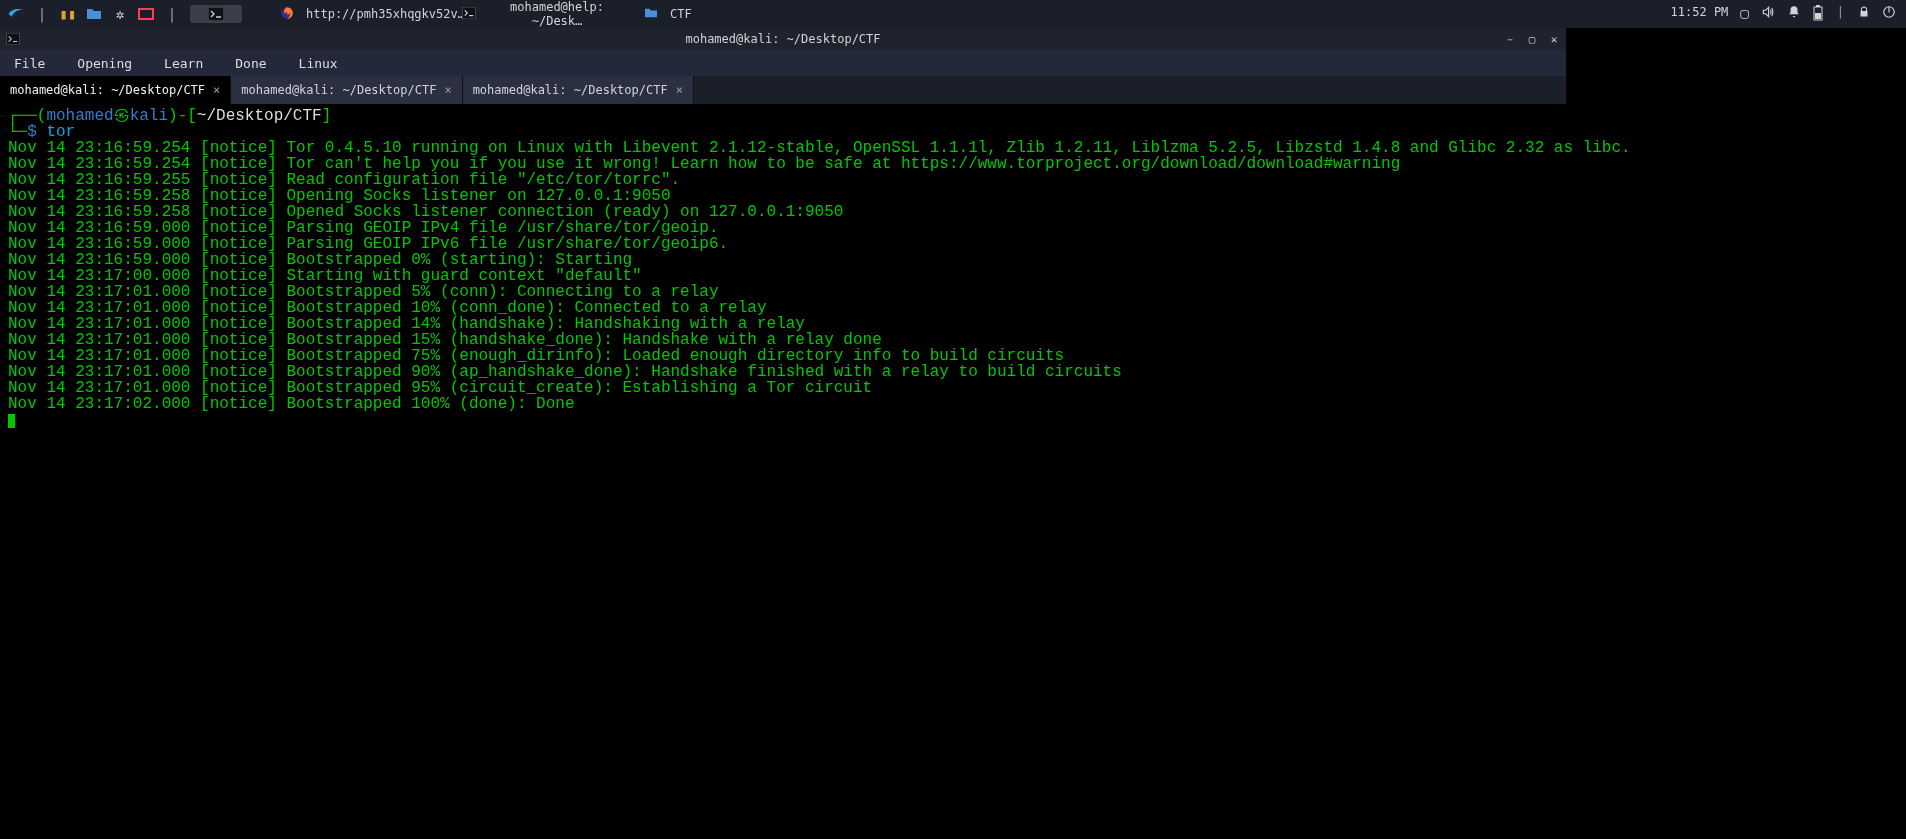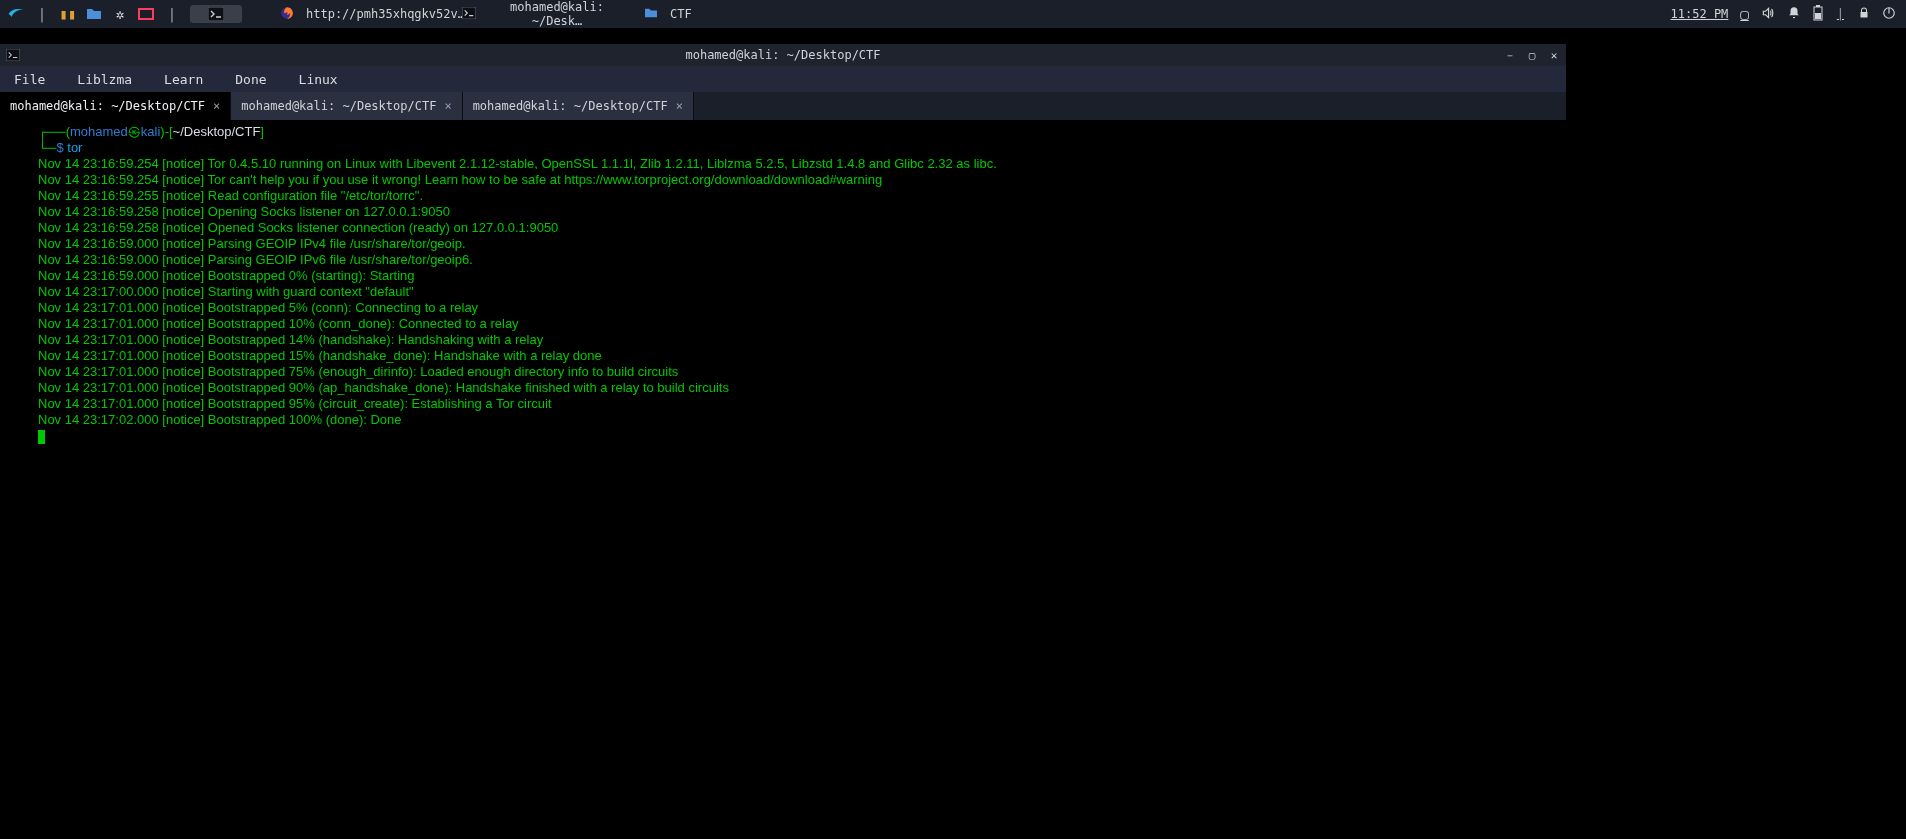--- a/index.html
+++ b/index.html
@@ -50,28 +50,28 @@
   max-width: 180px;
   font-size: 12px;
   color:#d0d4d8;
   text-align:center;
 }
 .task-btn .ticon { font-size:13px; }
 .ff { color:#ff7b29; }
 .tbl { color:#d0d4d8; }
 .fld { color:#4a8fd8; }
 
-.top-panel .tp-right { margin-left:auto; display:flex; align-items:center; gap:12px; padding-right:6px;text-decoration:underline; }
+.top-panel .tp-right { margin-left:auto; display:flex; gap:12px; padding-right:6px; }
 .top-panel .tp-right .ri { font-size:14px; }
 .clock { font-size:12px; }
 
 
 .window {
   position:absolute;
-  left:0; top:44px;
+  left:0; top:28px;
   width: 1566px;
   height: 680px;
   background:#000;
 }
 .titlebar {
   height: 22px;
   background:#1e232e;
   display:flex; align-items:center;
   color:#cfd3d9;
   font-size:12px;
@@ -113,26 +113,25 @@
   background:#2a3040;
   color:#cfd3d9;
   font-size:12px;
 }
 .ttab.active { background:#000; color:#eef1f5; }
 .ttab .tx { font-size:12px; color:#9aa0aa; }
 
 .term-body {
   background:#000;
   padding: 4px 8px 8px 8px;
-  font-family: Liberation Sans, sans-serif;
-  font-size: 13px;
+  font-family: Liberation Mono, monospace;
+  font-size: 16px;
   line-height: 16px;
   white-space: pre;
   color:#00c800;
-  margin-left:30px;
 }
 .seg-blue { color:#2f7dd1; }
 .seg-green { color:#00c800; }
 .seg-white { color:#d9dde3; }
 .prompt-line .dollar { color:#2f7dd1; }
 .cmd { color:#0ea5e9; }
 
 .cursor {
   display:inline-block;
   width:7px; height:14px;
@@ -189,21 +188,21 @@
       </span>
       <span>http://pmh35xhqgkv52v…</span>
     </div>
     <div class="task-btn">
       <span class="ticon tbl">
         <svg width="14" height="12" viewBox="0 0 16 14">
             <rect width="16" height="14" fill="#0e1016" stroke="#5c6270"></rect>
             <path d="M3 4l3 3-3 3M8 10h5" stroke="#c9cdd4" stroke-width="1.4" fill="none"></path>
           </svg>
       </span>
-      <span>mohamed@kali: ~/Desk…</span>
+      <span>mohamed@help: ~/Desk…</span>
     </div>
     <div class="task-btn">
       <span class="ticon fld">
         <svg width="14" height="12" viewBox="0 0 16 14">
             <path fill="#4a8fd8" d="M1 2h5l2 2h7v8H1z"></path>
           </svg>
       </span>
       <span>CTF</span>
     </div>
   </div>
@@ -254,21 +253,21 @@
     <div class="tb-title">mohamed@kali: ~/Desktop/CTF</div>
     <div class="tb-controls">
       <div class="wc">－</div>
       <div class="wc">▢</div>
       <div class="wc">✕</div>
     </div>
   </div>
 
   <div class="menubar">
     <div class="mitem">File</div>
-    <div class="mitem">Liblzma</div>
+    <div class="mitem">Opening</div>
     <div class="mitem">Learn</div>
     <div class="mitem">Done</div>
     <div class="mitem">Linux</div>
   </div>
 
   <div class="tabbar">
     <div class="ttab active">
       <span>mohamed@kali: ~/Desktop/CTF</span>
       <span class="tx">×</span>
     </div>

